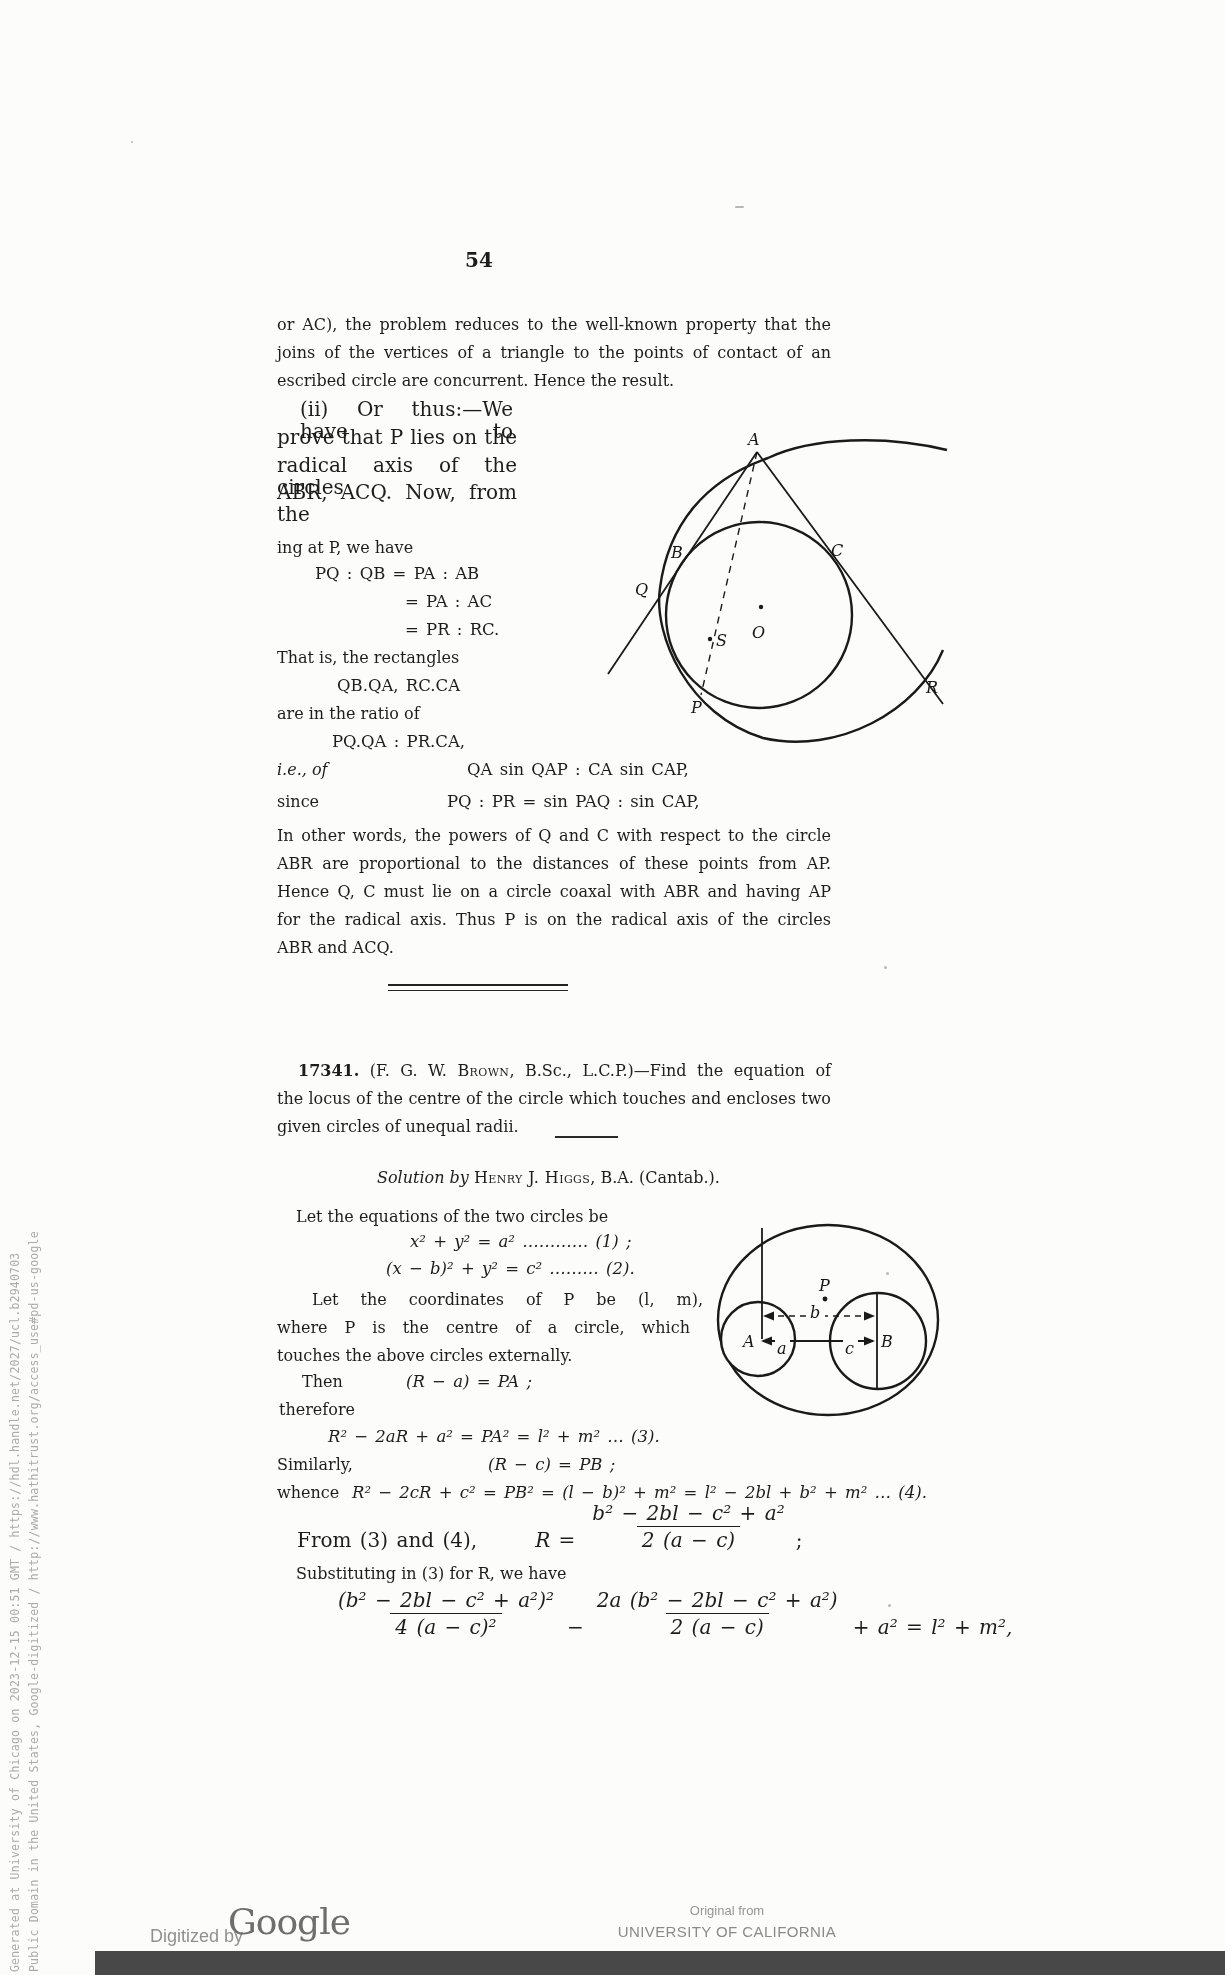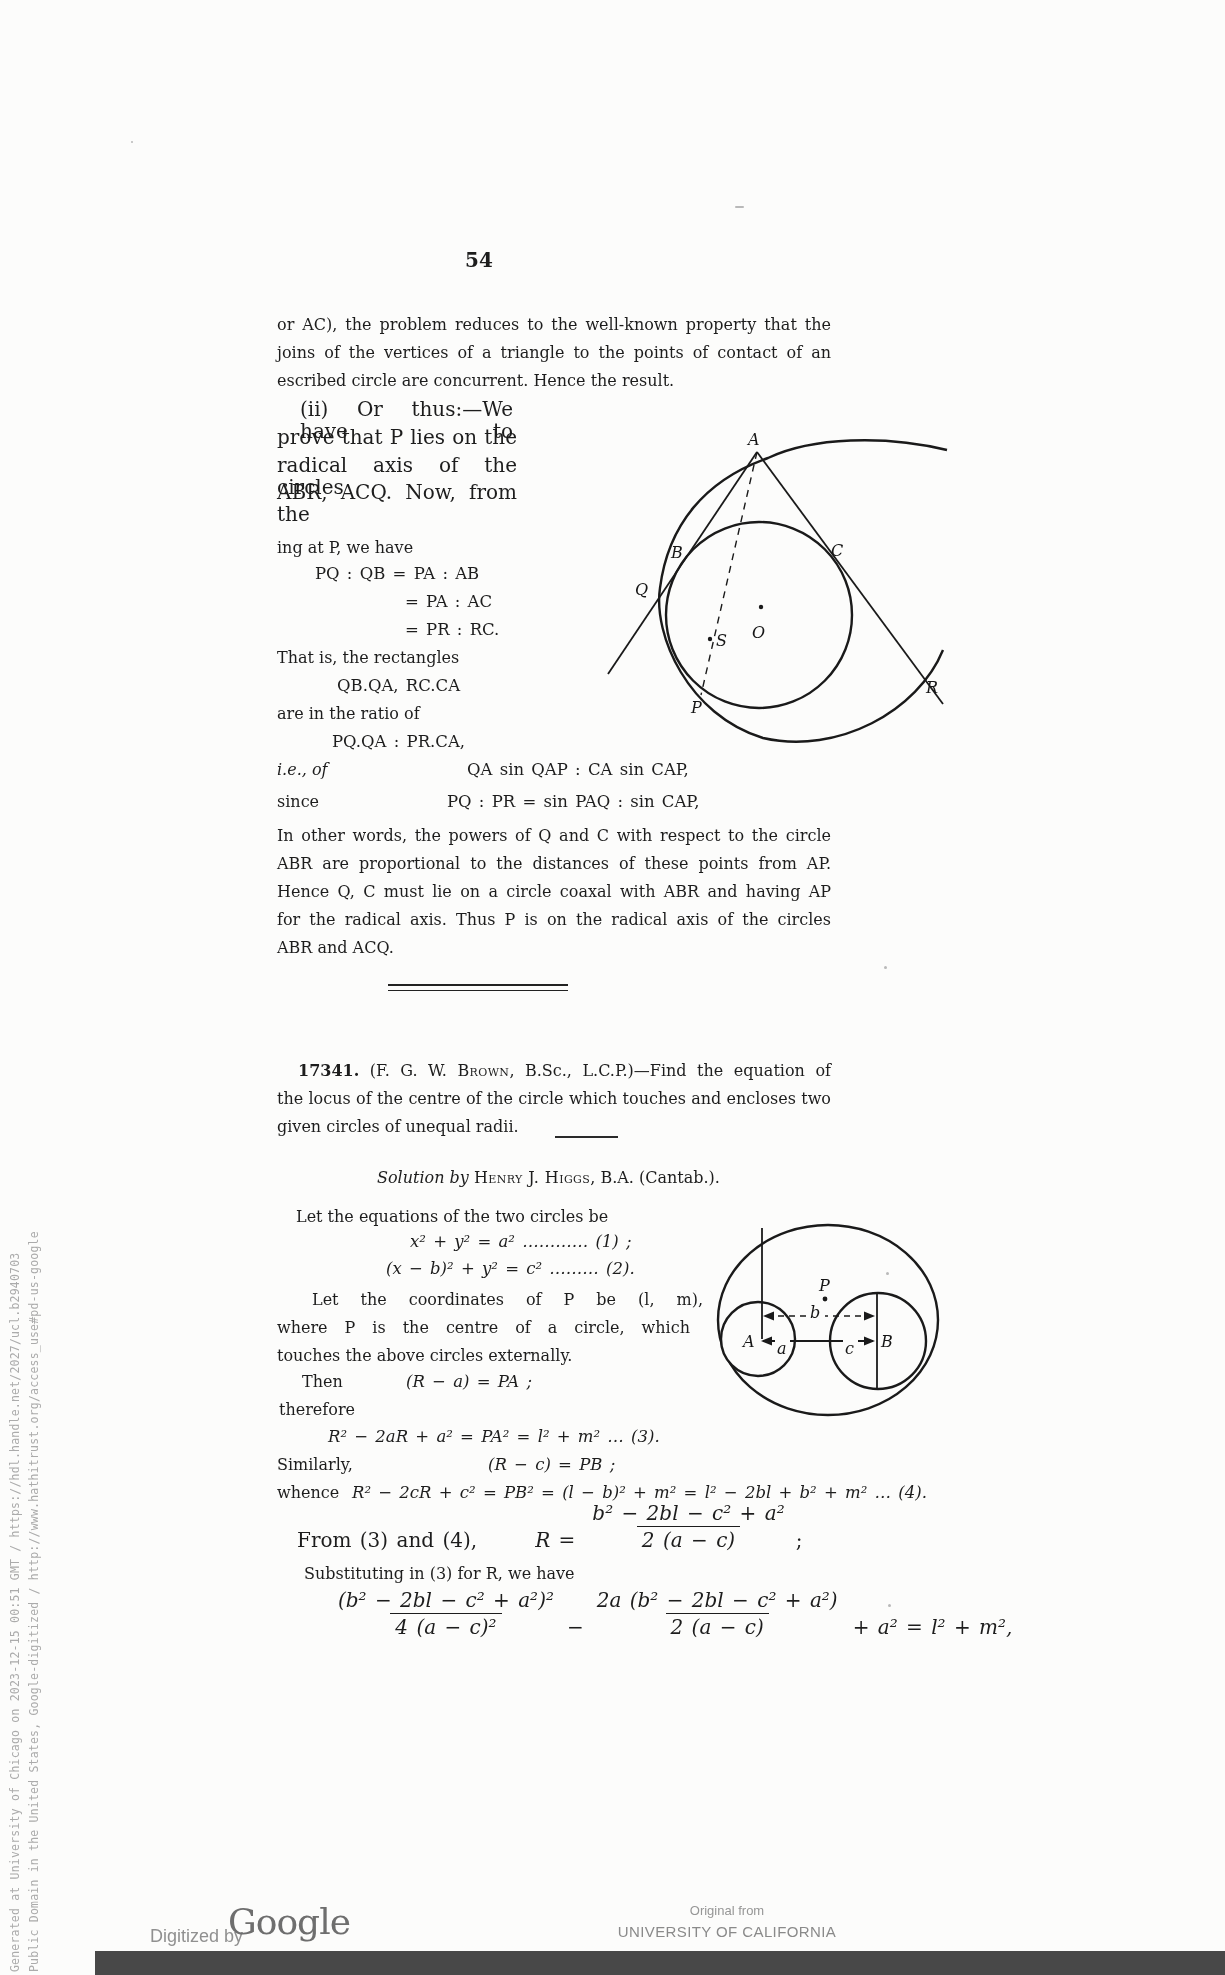--- a/index.html
+++ b/index.html
@@ -126,21 +126,21 @@
   <div class="fracrow" style="left:297px;top:1501px;">
     <span>From (3) and (4),</span>
     <span class="it" style="margin-left:58px;">R  =</span>
     <span class="frac" style="margin-left:12px;">
       <span class="num">b² − 2bl − c² + a²</span>
       <span class="den">2 (a − c)</span>
     </span>
     <span style="margin-left:6px;">;</span>
   </div>
 
-  <div class="ln" style="left:304px;top:1563px;text-align:center;">Substituting in (3) for R, we have</div>
+  <div class="ln" style="left:296px;top:1563px;text-align:center;">Substituting in (3) for R, we have</div>
 
   <div class="fracrow" style="left:333px;top:1588px;">
     <span class="frac">
       <span class="num">(b² − 2bl − c² + a²)²</span>
       <span class="den">4 (a − c)²</span>
     </span>
     <span style="margin:0 8px;">−</span>
     <span class="frac">
       <span class="num">2a (b² − 2bl − c² + a²)</span>
       <span class="den">2 (a − c)</span>

